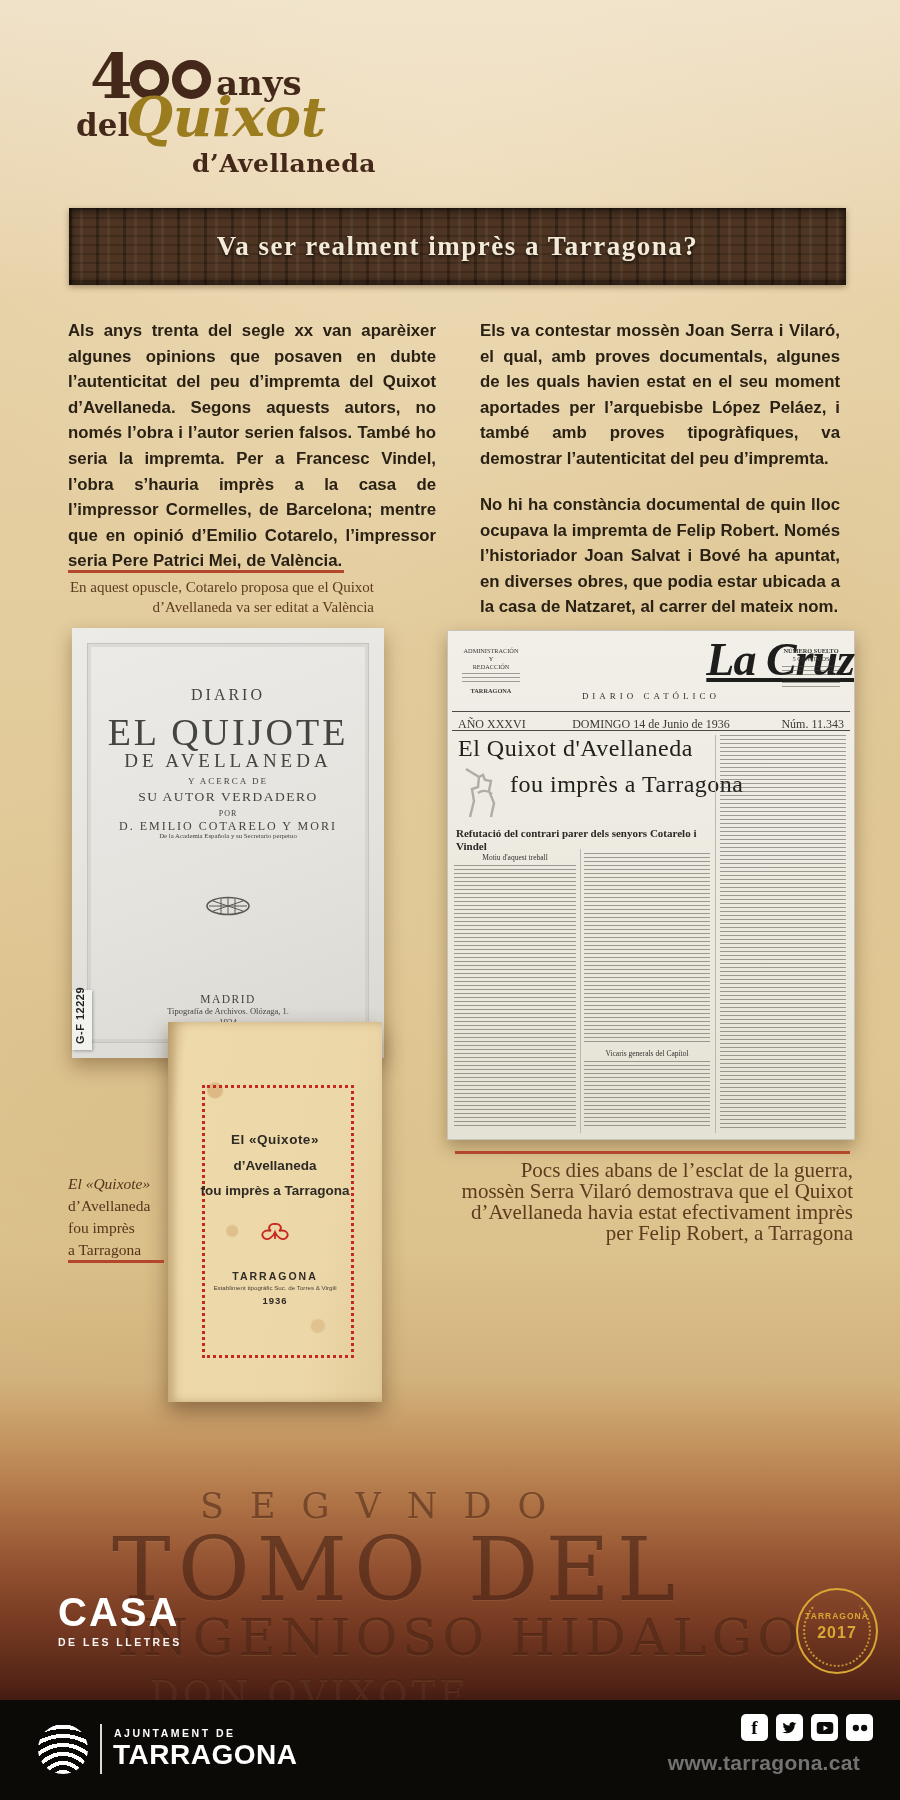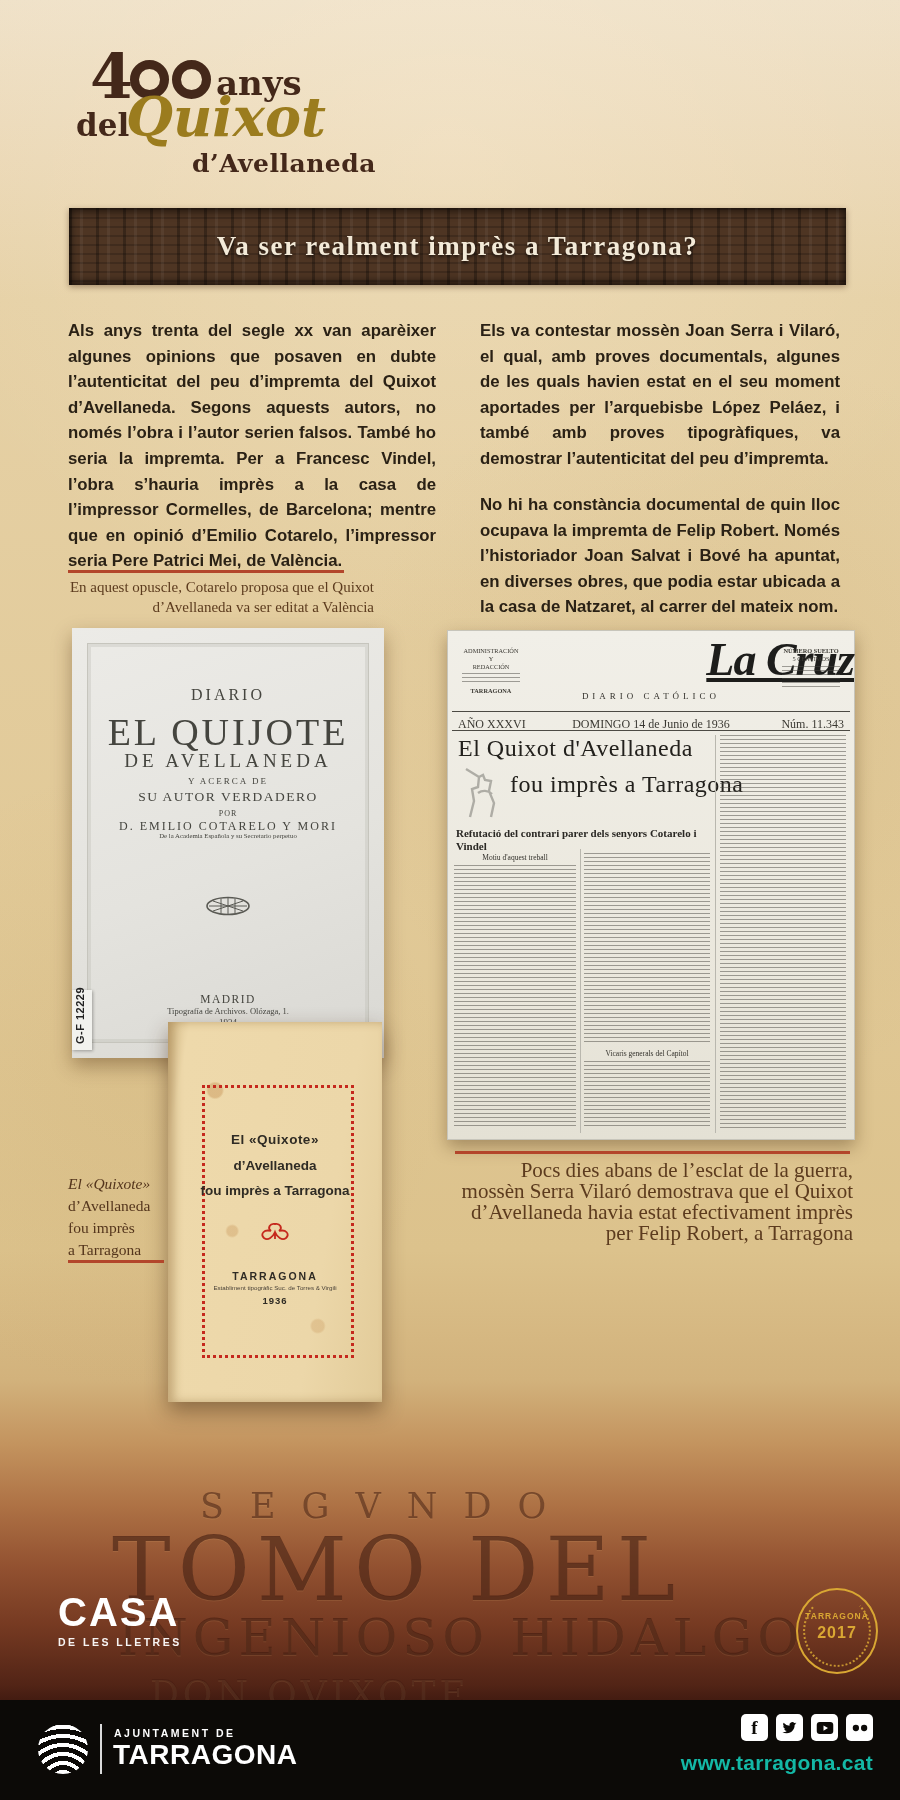--- a/index.html
+++ b/index.html
@@ -117,21 +117,21 @@
   
   .footer{position:absolute;left:0;top:1700px;width:900px;height:100px;background:#0c0a07;}
   .ajicon{position:absolute;left:38px;top:24px;width:50px;height:50px;border-radius:50%;overflow:hidden;
     background:repeating-radial-gradient(circle at 50% 118%, #fff 0 4px, transparent 4px 9px);}
   .ajsep{position:absolute;left:100px;top:24px;width:1.5px;height:50px;background:rgba(255,255,255,.85);}
   .ajs{position:absolute;left:114px;top:28px;font:bold 10.5px/1 "Liberation Sans",sans-serif;color:#fff;letter-spacing:2.5px;}
   .ajb{position:absolute;left:113px;top:41px;font:bold 28px/1 "Liberation Sans",sans-serif;color:#fff;letter-spacing:.5px;}
   .soc{position:absolute;top:14px;width:27px;height:27px;background:#fff;border-radius:5px;display:flex;align-items:center;justify-content:center;}
   .soc.fb{left:741px;} .soc.tw{left:776px;} .soc.yt{left:811px;} .soc.fl{left:846px;}
   .fbg{font:bold 19px/1 "Liberation Serif",serif;color:#0c0a07;}
-  .site{position:absolute;right:27px;top:52px;font:bold 21px/1 "Liberation Sans",sans-serif;color:#14b8a6;letter-spacing:.3px;}
+  .site{position:absolute;right:40px;top:52px;font:bold 21px/1 "Liberation Sans",sans-serif;color:#737373;letter-spacing:.3px;}
 </style>
 </head>
 <body>
 
 <div class="poster">
 
   <header class="brand">
     <span class="b4">4</span>
     <span class="ring r1"></span>
     <span class="ring r2"></span>

